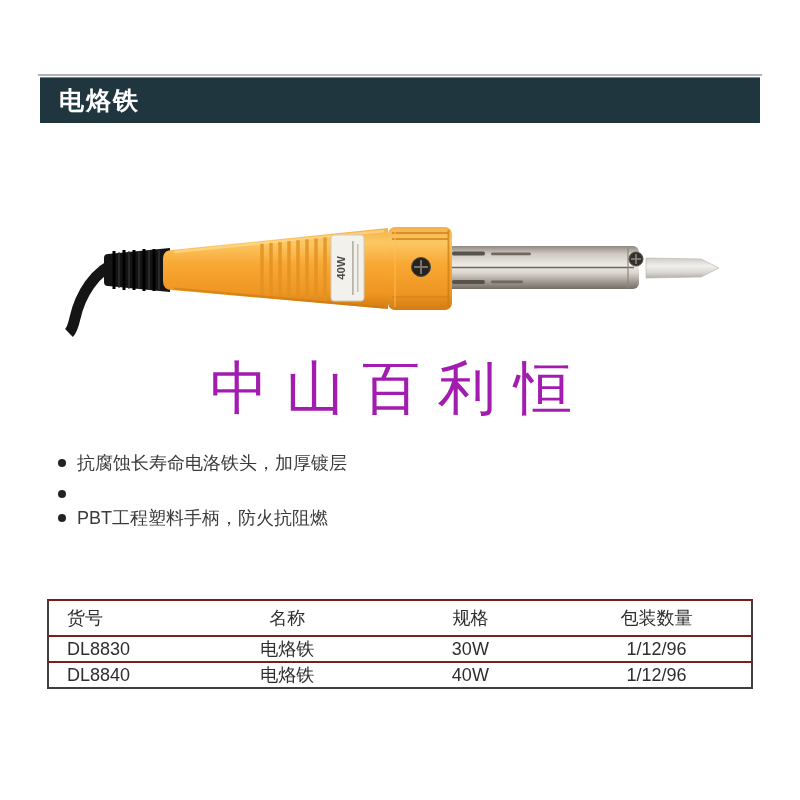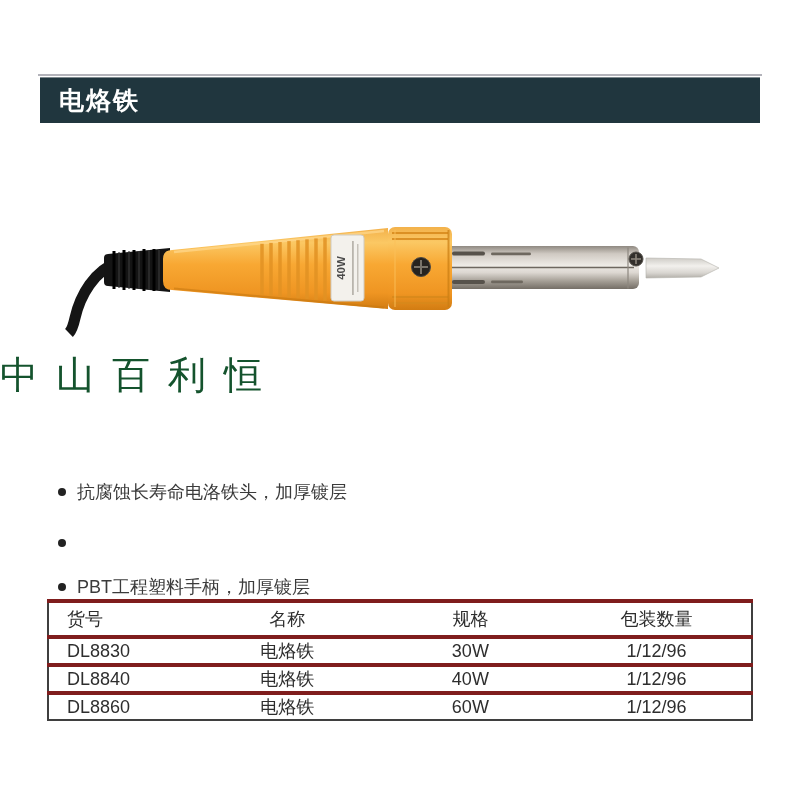--- a/index.html
+++ b/index.html
@@ -16,41 +16,41 @@
     position:absolute; left:40px; top:77px; width:720px; height:46px;
     background:#20363e; display:flex; align-items:center; padding-left:19px;
     border-top:1px solid #7d888d;
   }
   .header-bar h1 {
     color:#ffffff; font-size:25px; font-weight:bold; letter-spacing:2px;
   }
   .figure { position:absolute; left:0; top:123px; width:800px; height:320px; }
   .figure svg { position:absolute; left:0; top:0; }
   .watermark {
-    position:absolute; left:0; top:350px; width:800px; 
-    font-size:38px; letter-spacing:18px; color:#14532d; font-weight:400;
+    position:absolute; left:0; top:350px; width:800px; text-align:center;
+    font-size:58px; letter-spacing:18px; color:#a21caf; font-weight:400;
     white-space:nowrap; user-select:none;
   }
   .features { position:absolute; left:58px; top:452px; width:700px; list-style:none; }
   .features li {
     display:flex; align-items:flex-start; margin-bottom:9px;
-    font-size:18px; line-height:22px; color:#3b3b3b;margin-top:29px;
+    font-size:18px; line-height:22px; color:#3b3b3b;
   }
   .features .dot {
     width:8px; height:8px; border-radius:50%; background:#222;
     margin:7px 11px 0 0; flex:0 0 auto;
   }
   table.spec {
     position:absolute; left:47px; top:599px; width:706px;
     border-collapse:collapse; table-layout:fixed;
     font-size:18px; color:#2e2e2e;
     border:2px solid #3f3f3f;
   }
   table.spec th, table.spec td {
-    border-top:4px solid #7f1d1d; font-weight:normal;
+    border-top:2px solid #7f1d1d; font-weight:normal;
     text-align:center; white-space:nowrap;
   }
   table.spec thead th { height:36px; }
   table.spec tbody td { height:26px; }
   table.spec th:first-child, table.spec td:first-child {
     text-align:left; padding-left:18px; width:21%;
   }
   table.spec th:nth-child(2), table.spec td:nth-child(2) { width:26%;text-align:center; }
   table.spec th:nth-child(3), table.spec td:nth-child(3) { width:26%;margin-top:14px; }
   table.spec th:nth-child(4), table.spec td:nth-child(4) { width:27%; }
@@ -172,21 +172,21 @@
   <ul class="features">
     <li>
       <span class="dot"></span>
       <span>抗腐蚀长寿命电洛铁头，加厚镀层</span>
     </li>
     <li>
       <span class="dot"></span>
     </li>
     <li>
       <span class="dot"></span>
-      <span>PBT工程塑料手柄，加厚镀层</span>
+      <span>PBT工程塑料手柄，防火抗阻燃</span>
     </li>
   </ul>
 
   <table class="spec">
     <thead>
       <tr>
         <th>货号</th>
         <th>名称</th>
         <th>规格</th>
         <th>包装数量</th>
@@ -198,22 +198,16 @@
         <td>电烙铁</td>
         <td>30W</td>
         <td>1/12/96</td>
       </tr>
       <tr>
         <td>DL8840</td>
         <td>电烙铁</td>
         <td>40W</td>
         <td>1/12/96</td>
       </tr>
-      <tr>
-        <td>DL8860</td>
-        <td>电烙铁</td>
-        <td>60W</td>
-        <td>1/12/96</td>
-      </tr>
     </tbody>
   </table>
 
 </div>
 
 </body></html>

